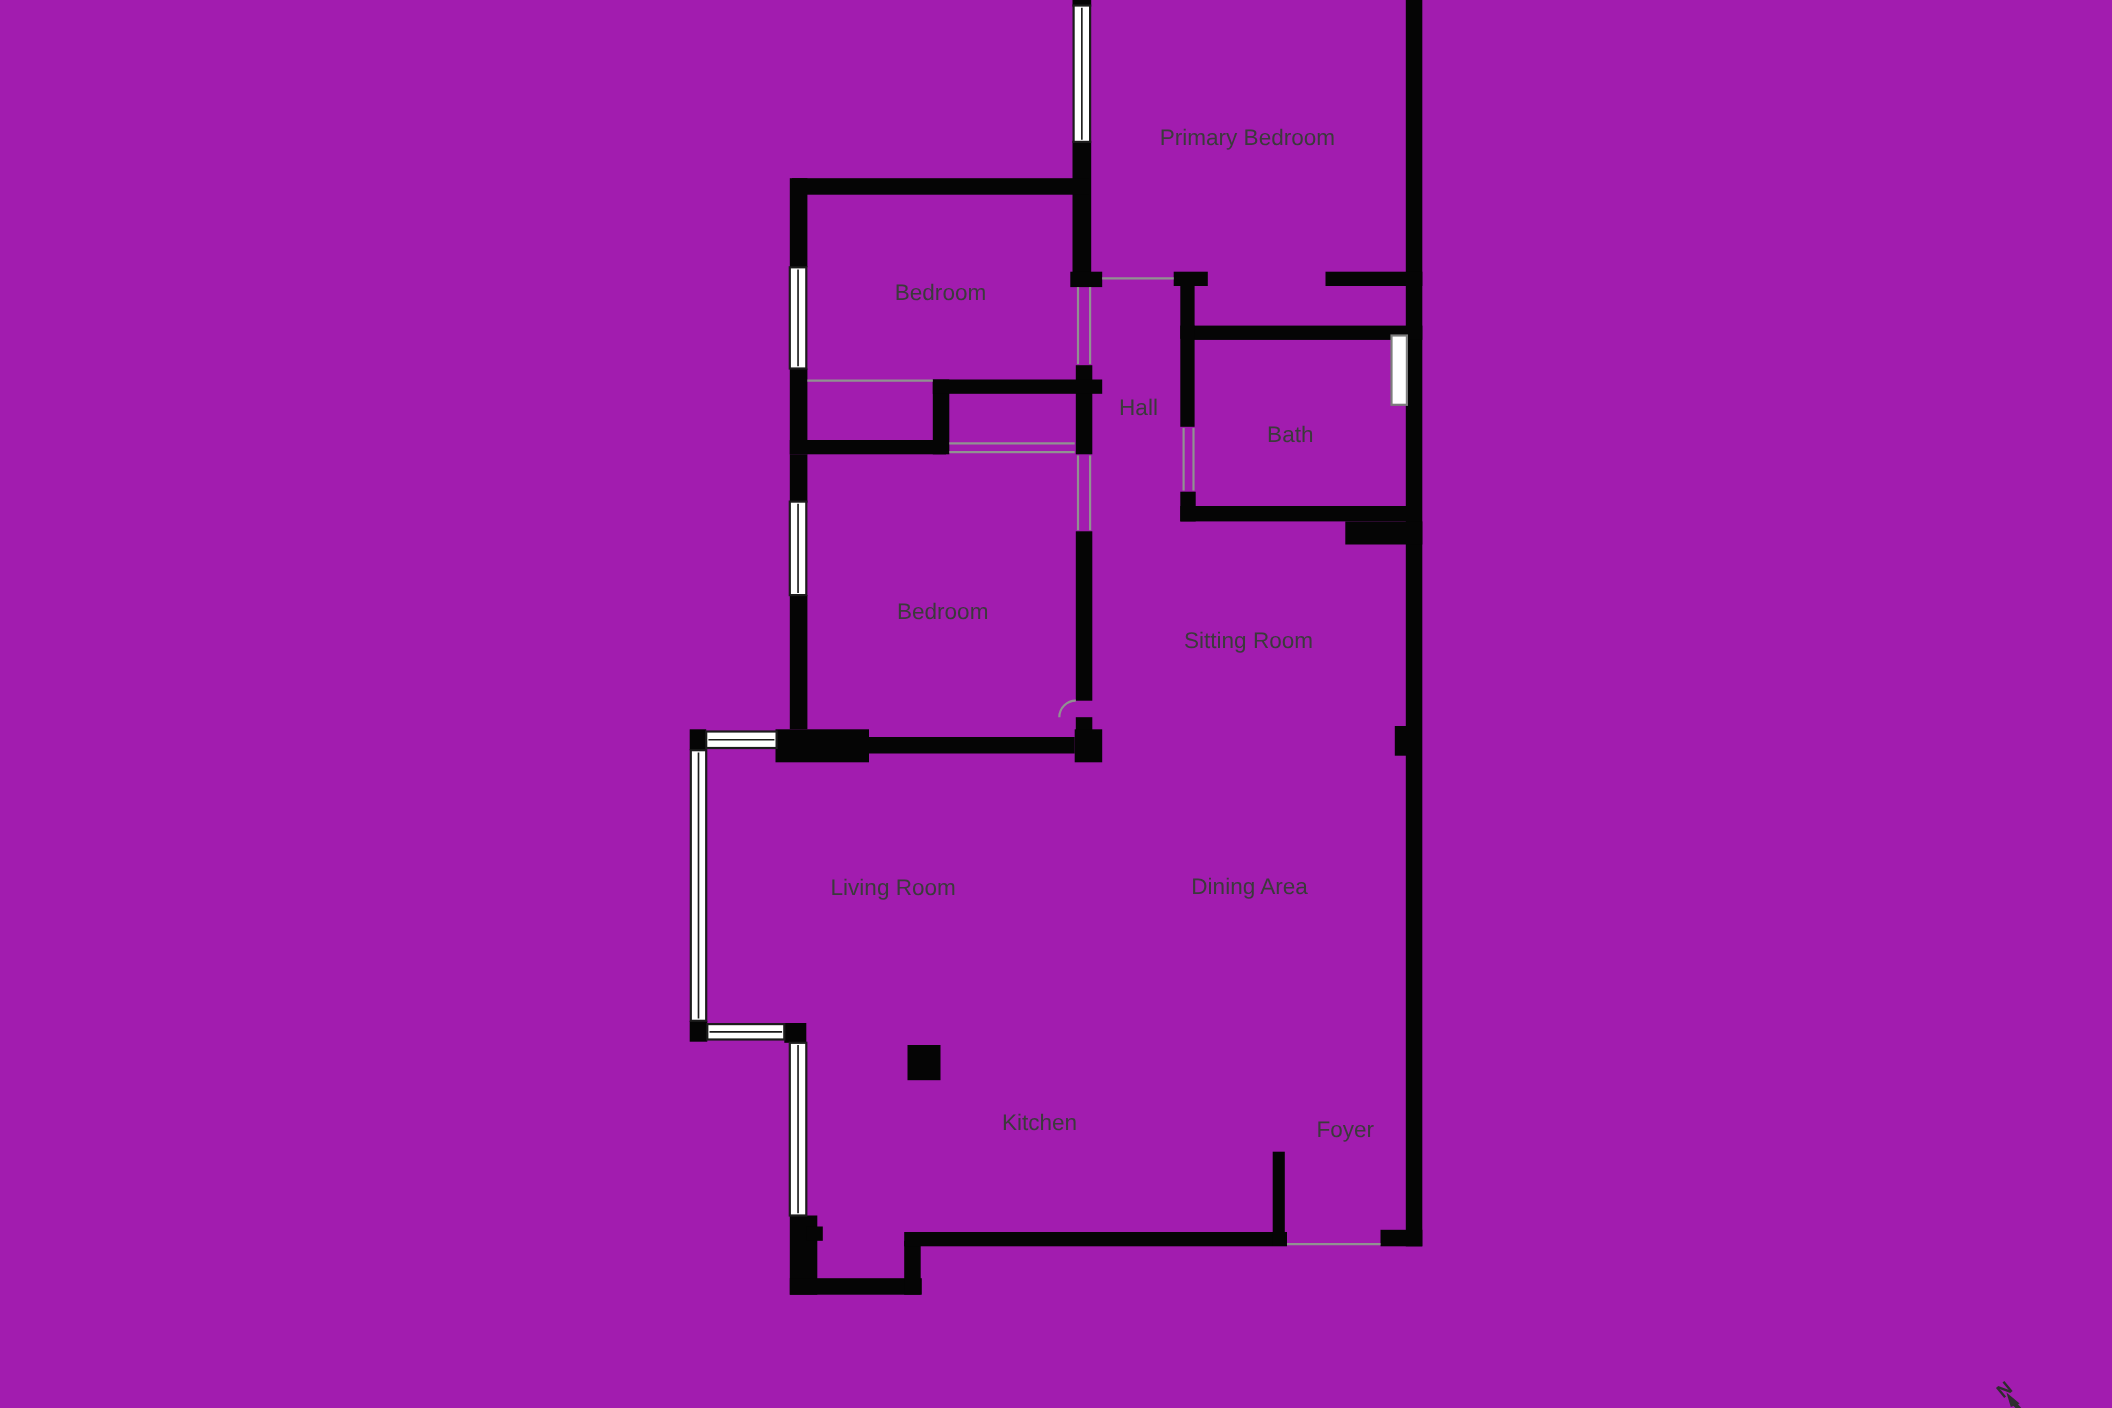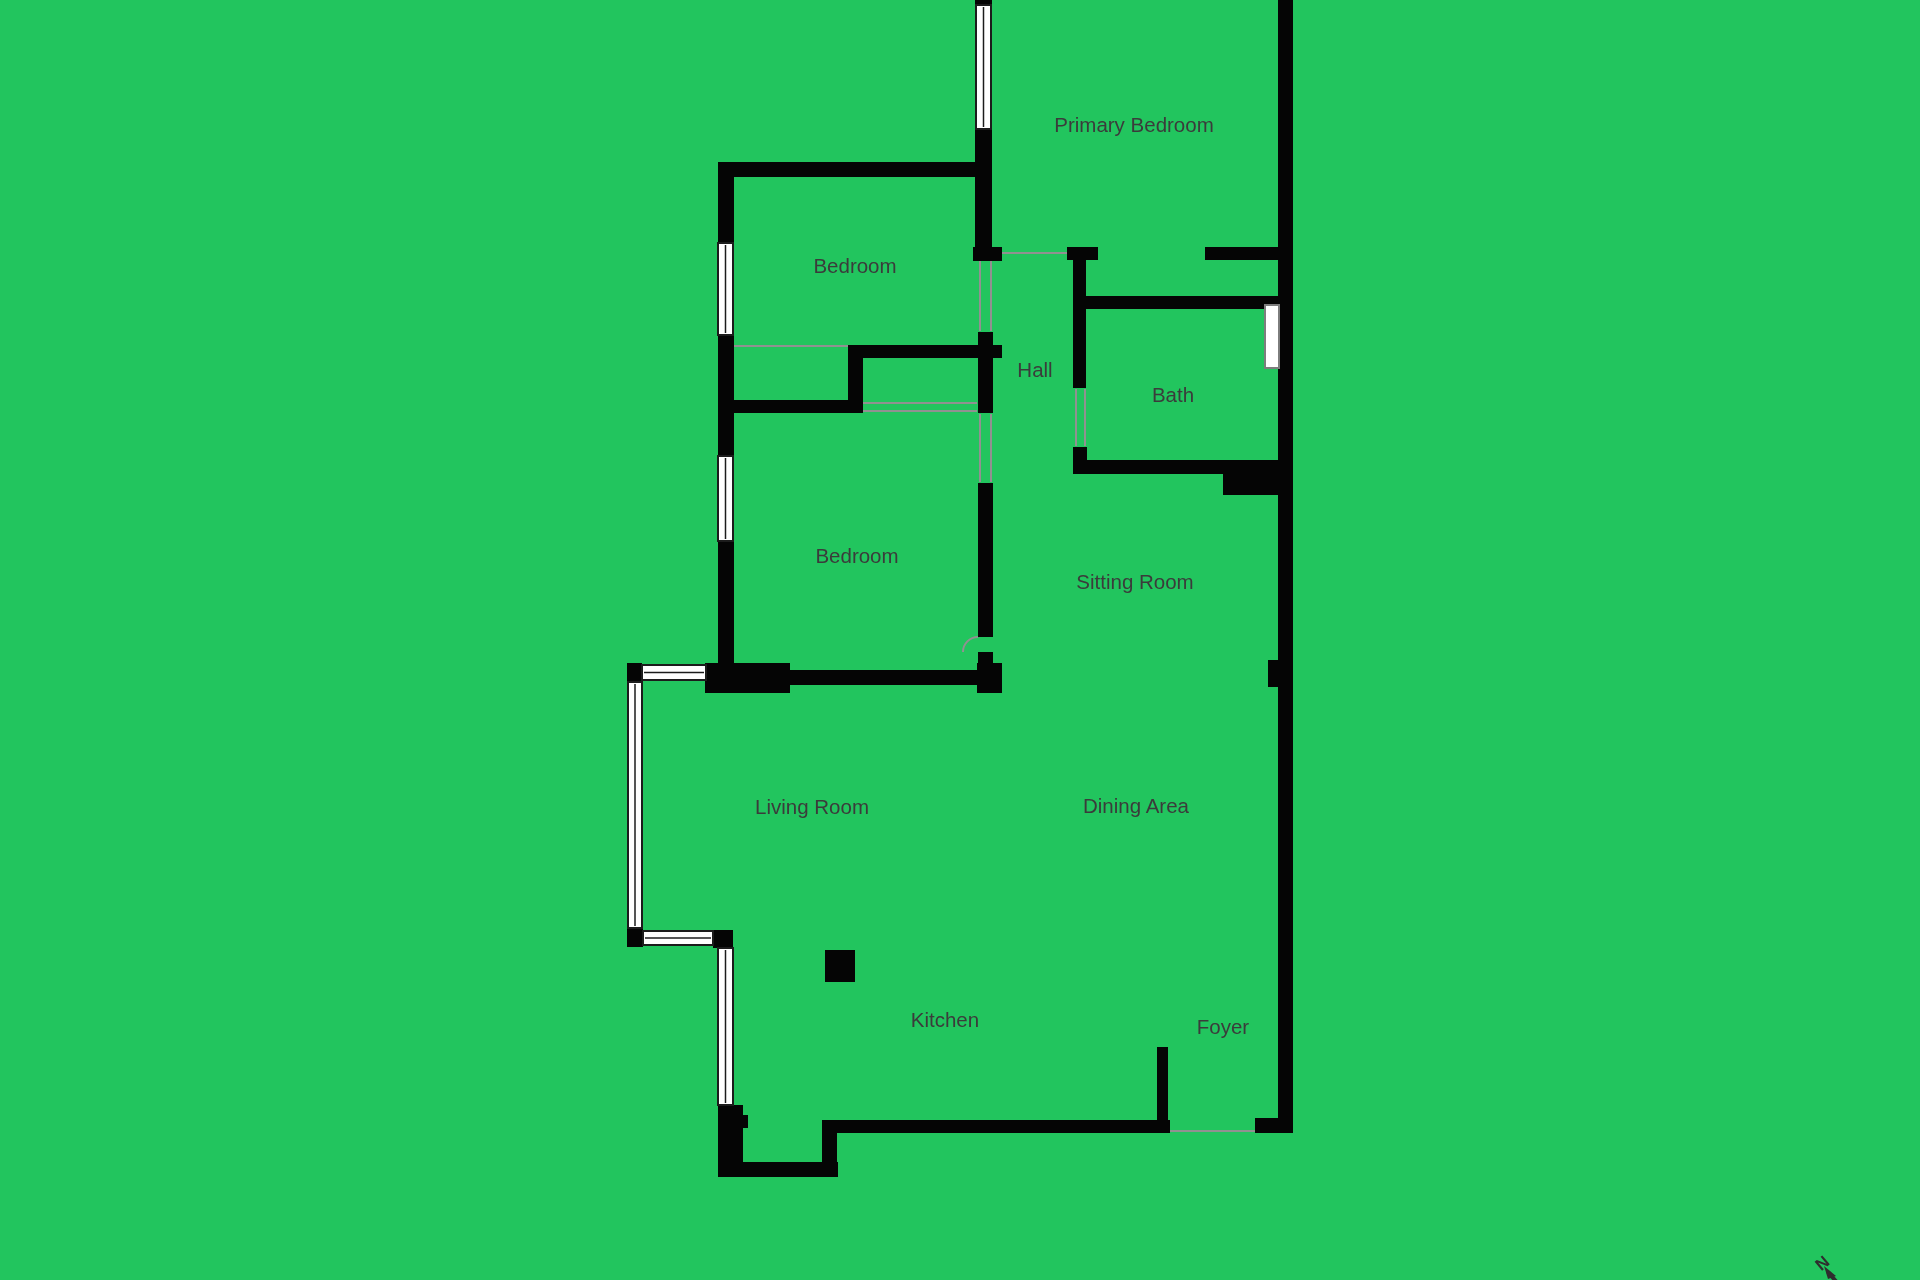--- a/index.html
+++ b/index.html
@@ -8,21 +8,21 @@
     background: #ffffff;
     width: 1920px;
     height: 1280px;
     overflow: hidden;
     font-family: "Liberation Sans", sans-serif;
   }
   .stage {
     position: relative;
     width: 1920px;
     height: 1280px;
-    background: #22c55e;
+    background: #a21caf;
     text-align: right;
   }
   svg { display: block; }
   .room-label {
     font-family: "Liberation Sans", sans-serif;
     font-size: 20.5px;
     text-anchor: middle;
   }
   .compass-label {
     font-family: "Liberation Sans", sans-serif;

